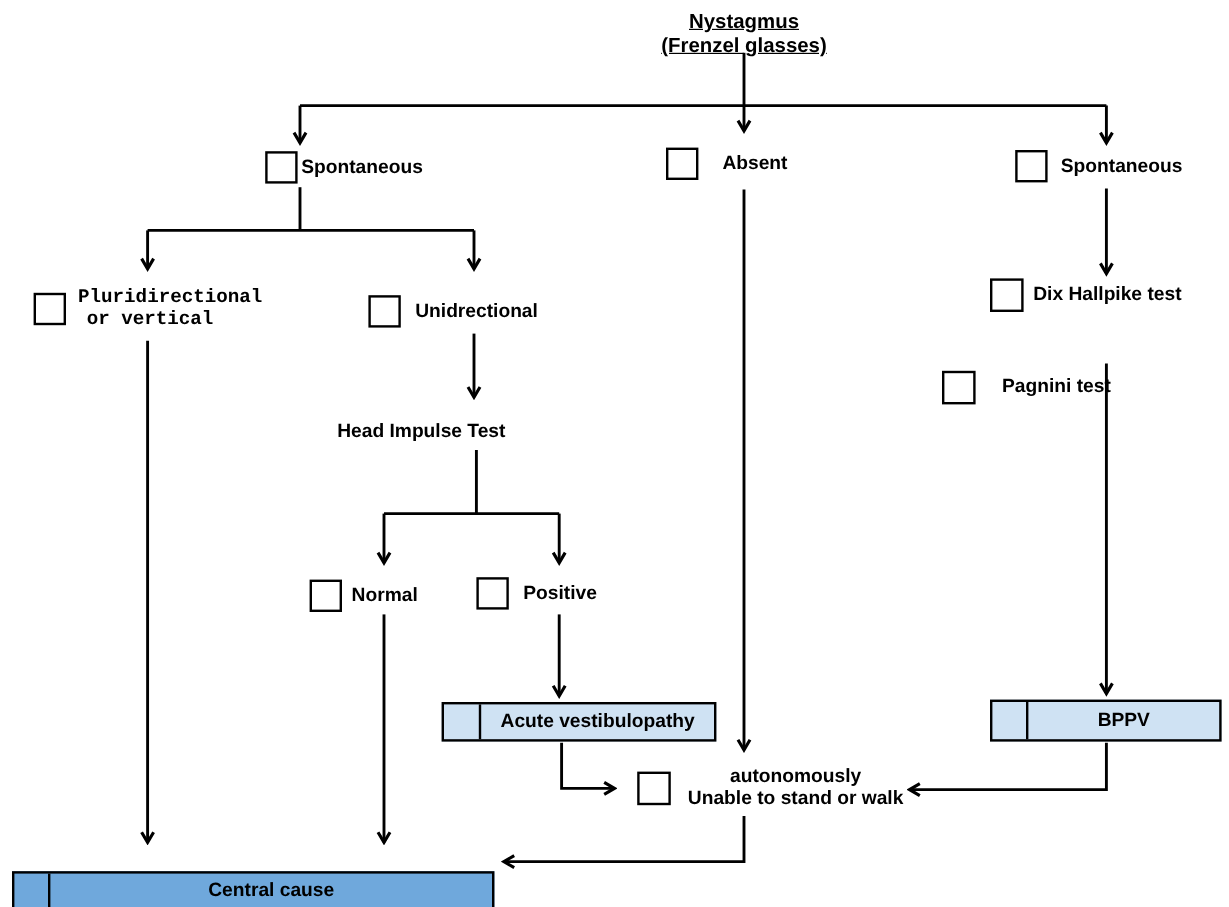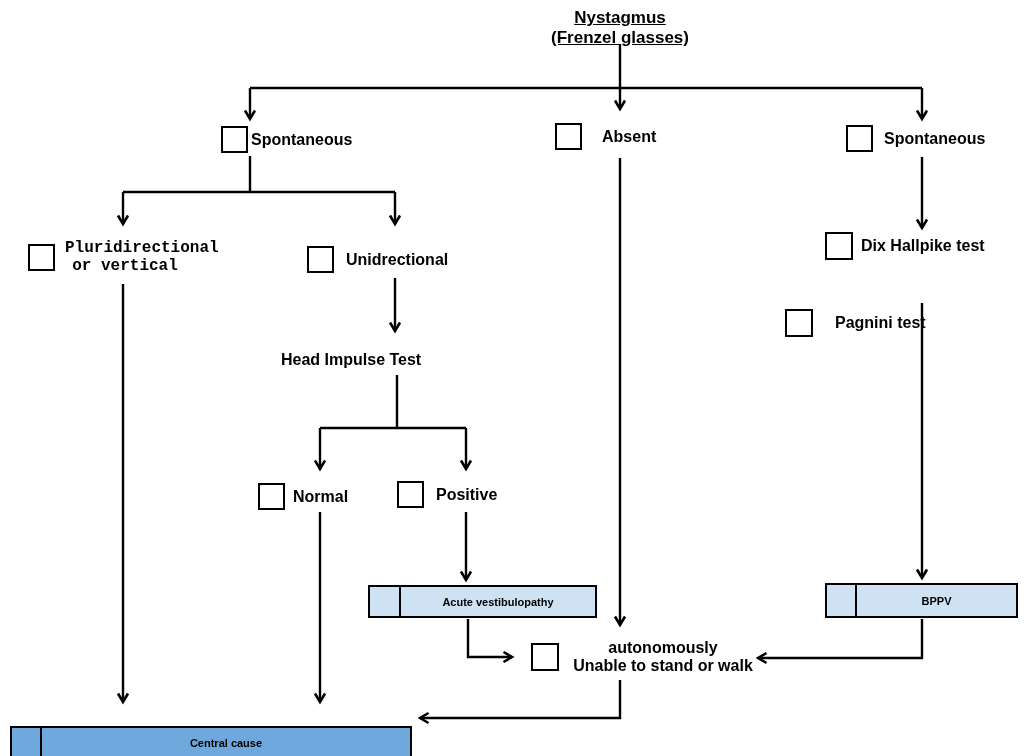--- a/index.html
+++ b/index.html
@@ -24,21 +24,21 @@
     position: absolute; left: 520px; top: 8px; width: 200px;
     text-align: center; font-size: 17px; line-height: 1.18; text-decoration: underline;
   }
   .outcome-box {
     position: absolute; border: 2.6px solid #000; box-sizing: border-box;
     display: flex; align-items: stretch;
   }
   .outcome-box .side-cell { flex: none; border-right: 2.2px solid #000; }
   .outcome-box .box-label {
     flex: 1; display: flex; align-items: center; justify-content: center;
-    font-size: 11px; white-space: nowrap;
+    font-size: 16px; white-space: nowrap;
   }
 </style>
 </head>
 <body>
 
 <svg class="connectors" width="1024" height="756" viewBox="0 0 1024 756">
   <defs>
     <marker id="ah" markerUnits="userSpaceOnUse" markerWidth="14" markerHeight="14" viewBox="0 0 14 14" refX="11.5" refY="7" orient="auto-start-reverse">
       <path d="M3 2 L11.5 7 L3 12" fill="none" stroke="#000" stroke-width="2.6"></path>
     </marker>

